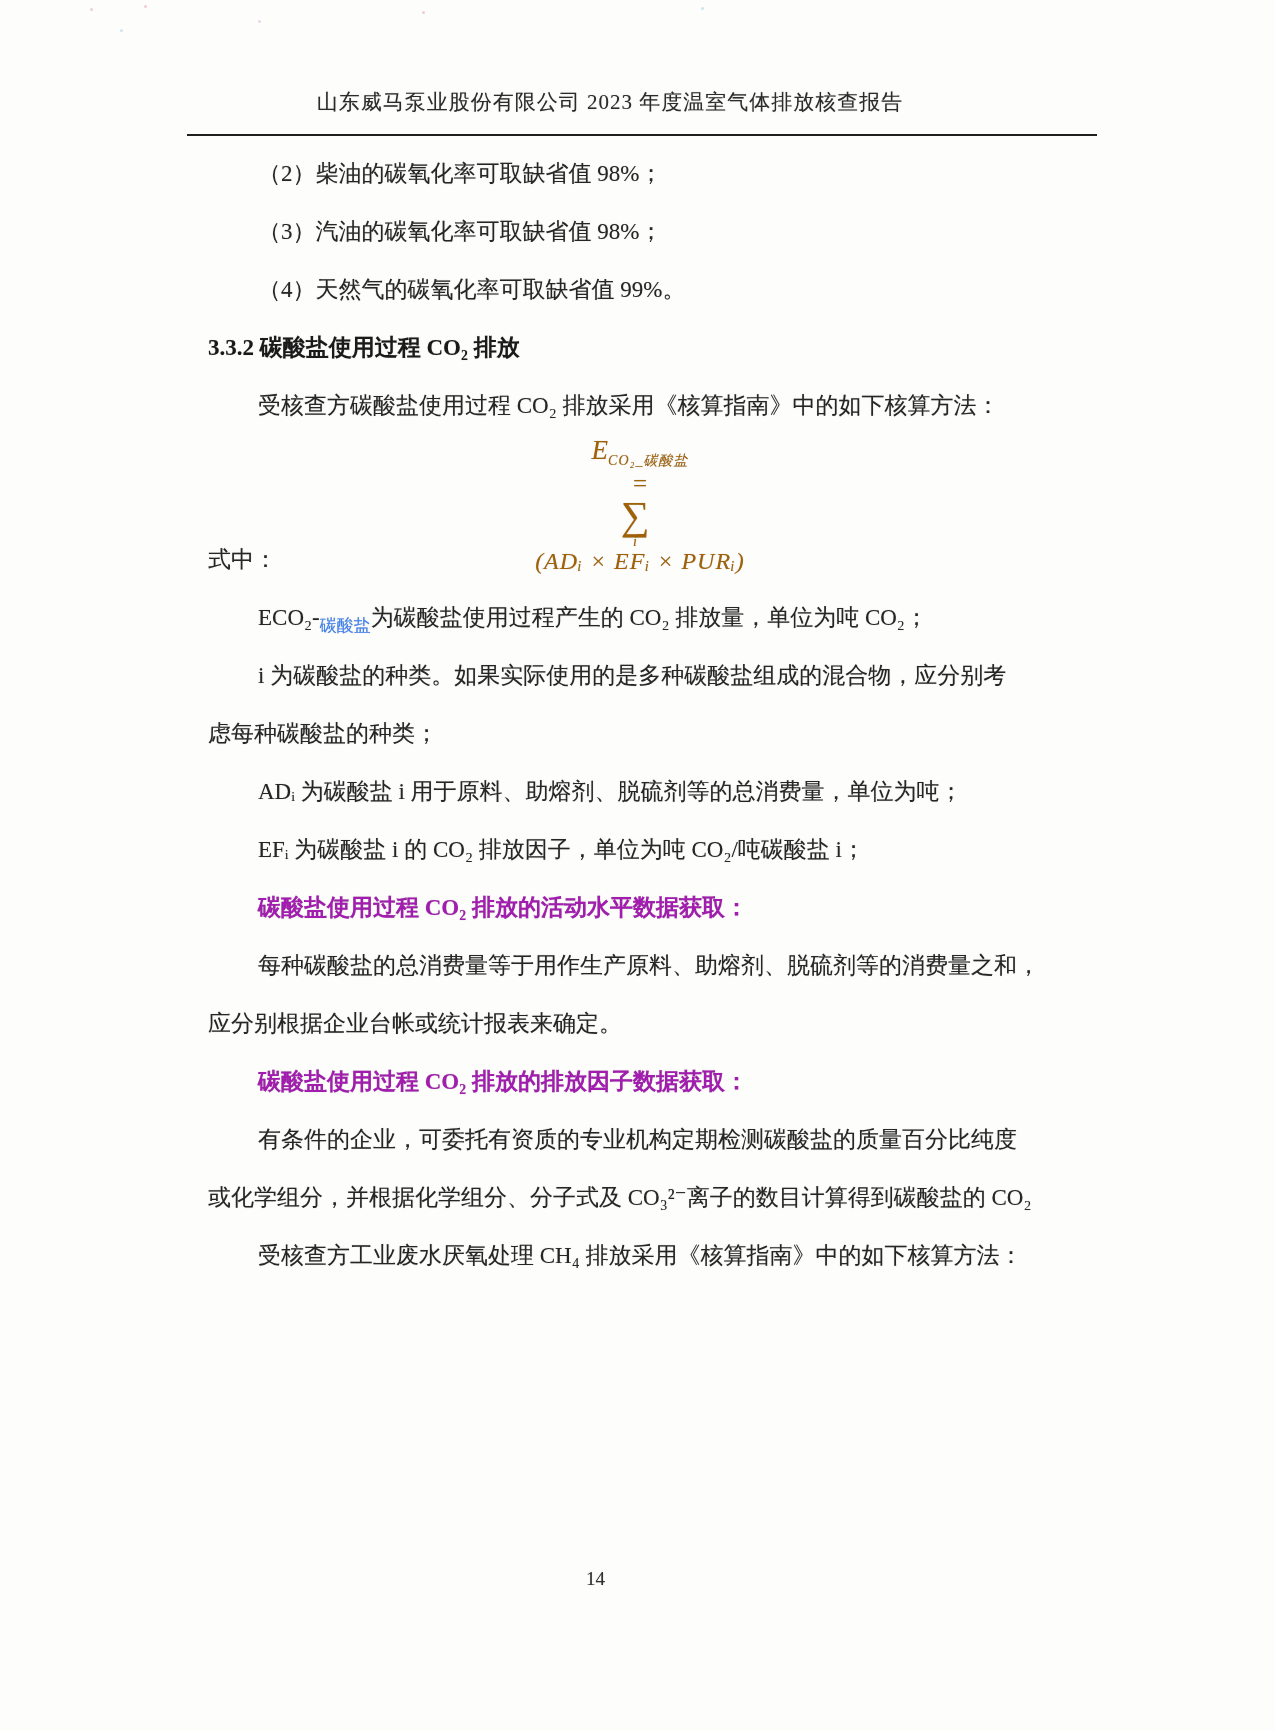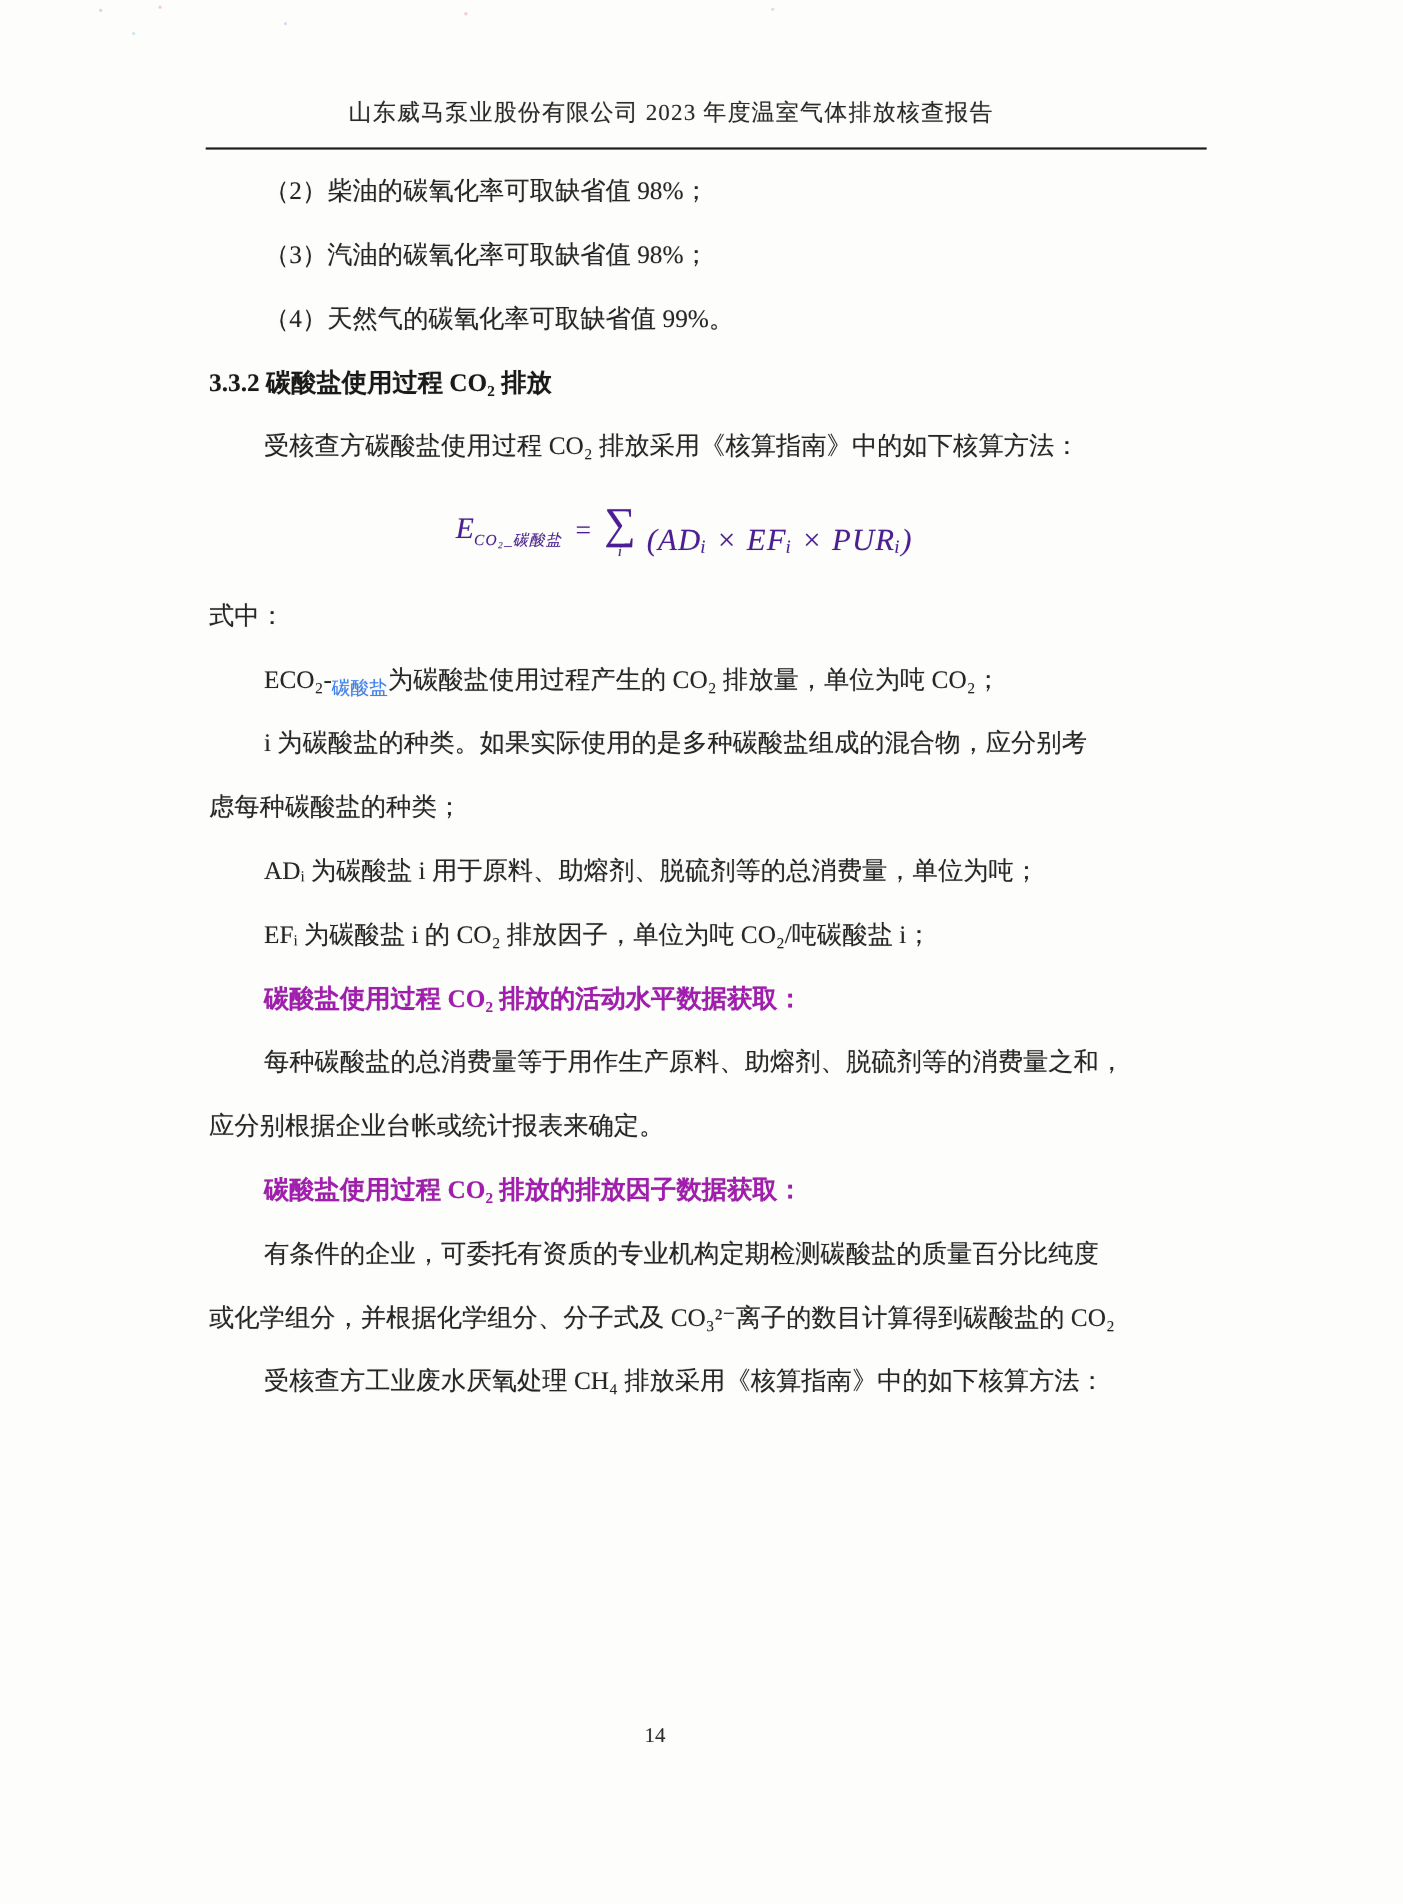--- a/index.html
+++ b/index.html
@@ -16,41 +16,41 @@
   .header-title{
     position:absolute;top:88px;left:187px;width:910px;
     text-align:center;font-size:21px;letter-spacing:1px;
     transform:translateX(-32px);
     white-space:nowrap;color:#2b2b2b;
   }
   .header-rule{
     position:absolute;top:134px;left:187px;width:910px;height:2px;
     background:#1f1f1f;
   }
-  .content{position:absolute;top:145px;left:190px;width:900px;}
+  .content{position:absolute;top:145px;left:208px;width:900px;}
   .line{
     height:58px;line-height:58px;font-size:23px;white-space:nowrap;
     color:#262626;
   }
   .ind{text-indent:50px;}
   .bold{font-weight:bold;color:#a21caf;}
   .heading{font-weight:bold;color:#1a1a1a;}
   sub.cn-sub{font-size:17px;color:#3b82f6;letter-spacing:0;}
   
   .formula{
-    height:96px;display:flex;align-items:center;justify-content:center;
-    font-style:italic;color:#4c1d95;transform:translateX(-18px);
+    height:96px;display:flex;align-items:center;
+    font-style:italic;color:#a16207;transform:translateX(-18px);flex-direction:column;
   }
   .f-lhs{font-size:27px;}
   .f-lhs sub{font-size:14px;letter-spacing:1px;}
   .f-eq{font-size:25px;margin:0 12px;font-style:normal;}
   .f-sigma-wrap{display:inline-flex;flex-direction:column;align-items:center;margin-right:10px;}
   .f-sigma{font-size:40px;line-height:36px;font-style:normal;}
   .f-sigma-sub{font-size:14px;line-height:12px;margin-top:2px;}
-  .f-rhs{font-size:28px;letter-spacing:1px;margin-top:18px;}
+  .f-rhs{font-size:24px;letter-spacing:1px;}
   .page-number{
     position:absolute;top:1568px;left:0;right:0;
     text-align:center;font-size:19px;color:#2e2e2e;
     transform:translateX(-42px);
   }
   
   .noise-dot{position:absolute;width:3px;height:3px;border-radius:50%;opacity:0.55;}
   .nd1{left:90px;top:8px;background:#e6a6ba;}
   .nd2{left:120px;top:29px;background:#a8d3e6;}
   .nd3{left:144px;top:5px;background:#e6a6ba;}

